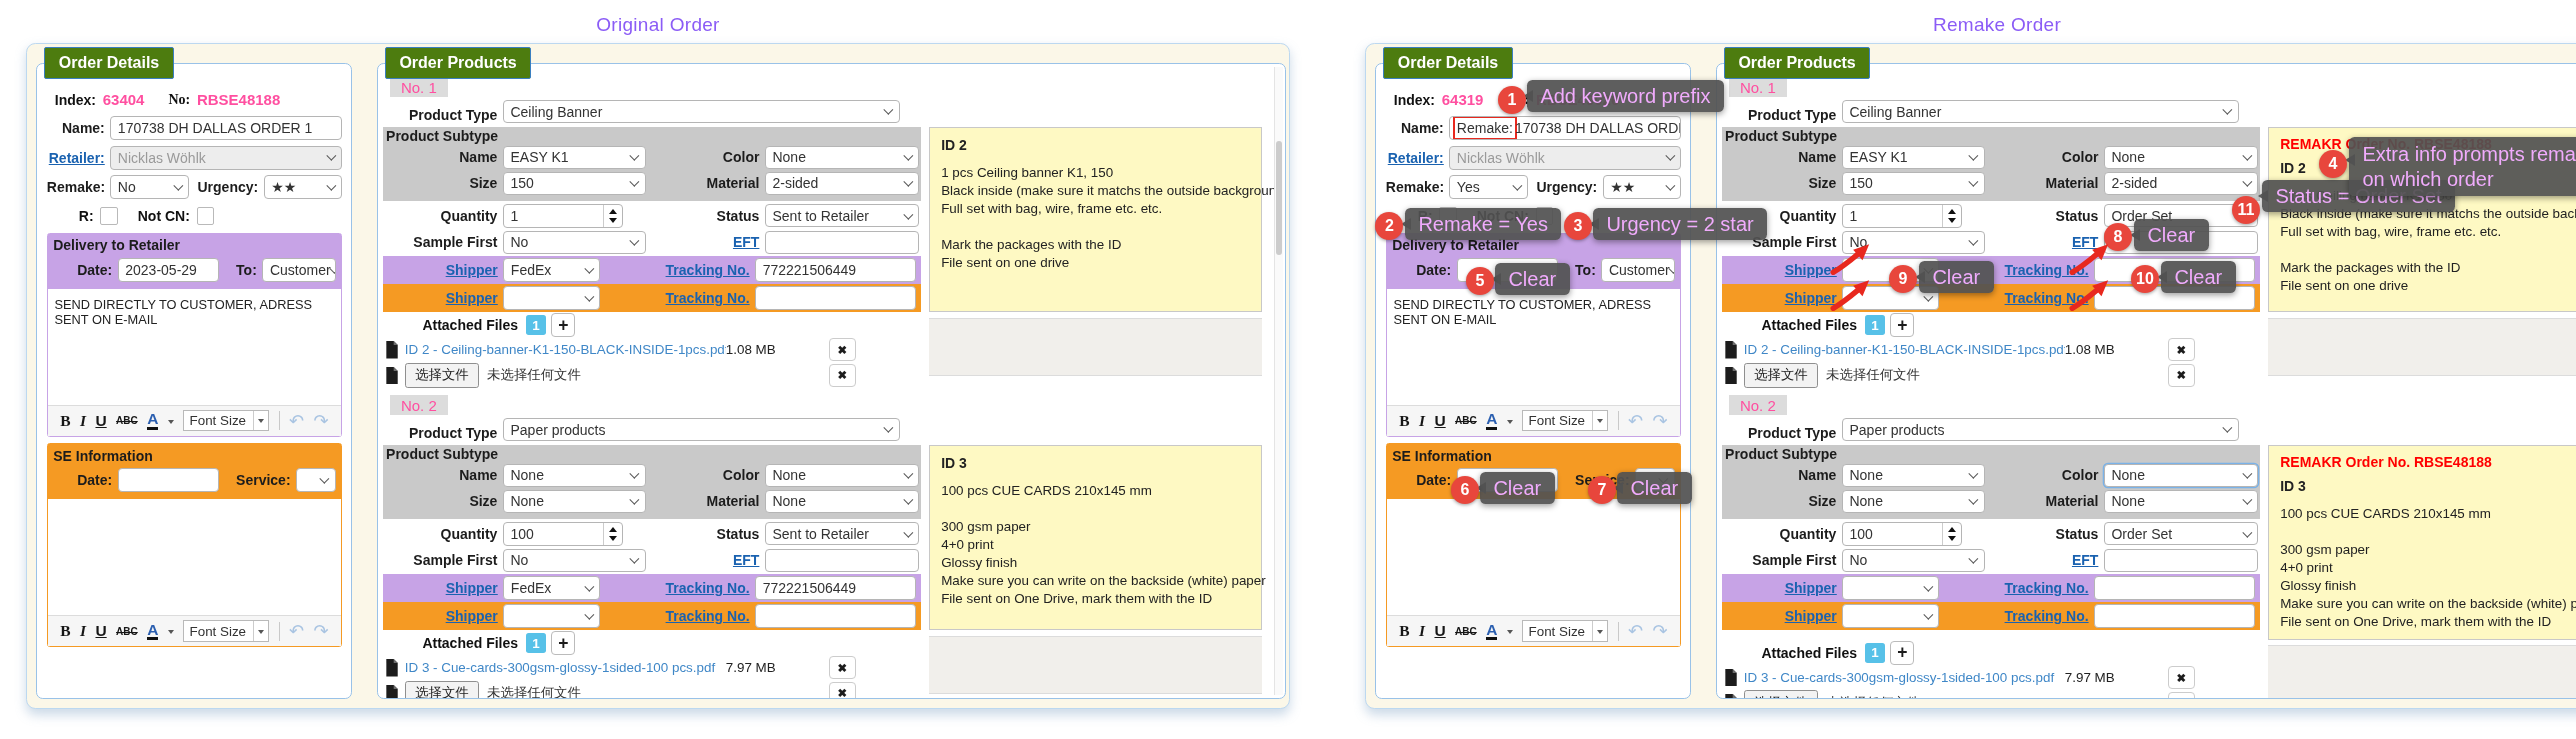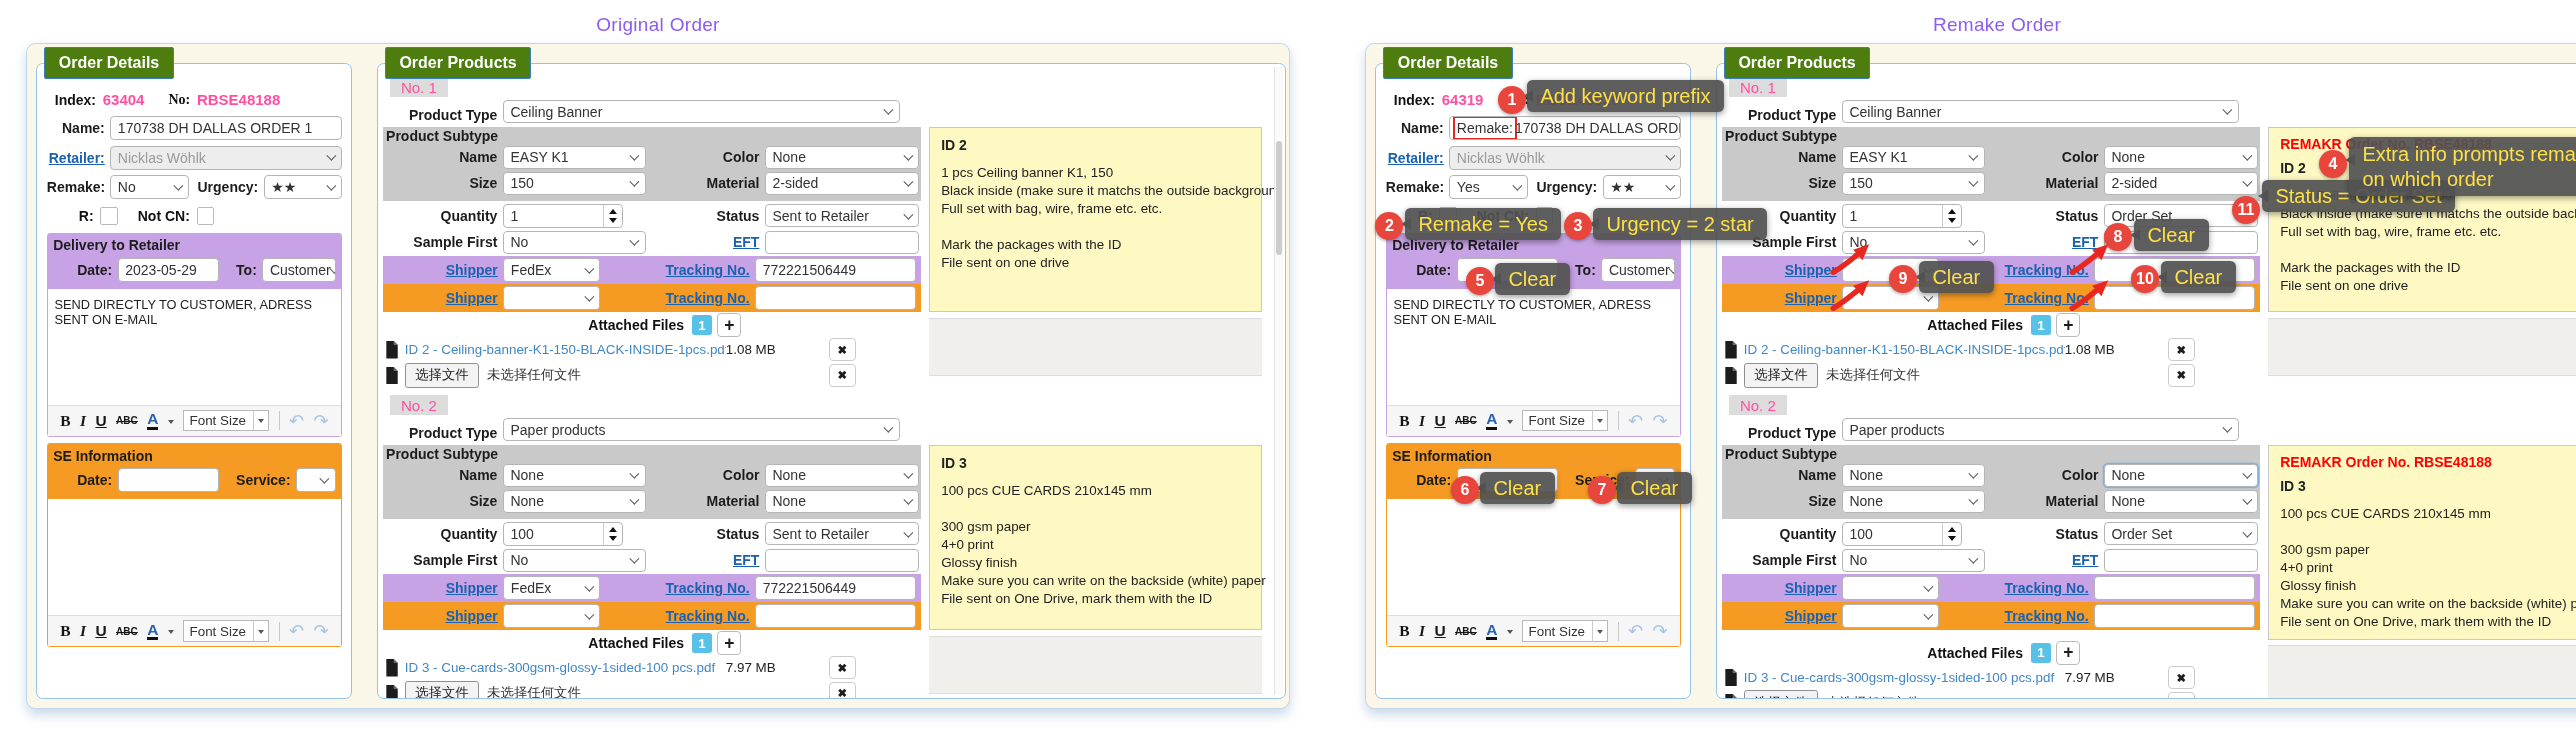--- a/index.html
+++ b/index.html
@@ -107,21 +107,21 @@
   .shiprow .tlab { margin-left: auto; margin-right: 5.4px; font-weight: bold; font-size: 14px; }
   .track { width: 161px; height: 24px; flex: none; }
   .ncol { flex: 1; margin-left: 8px; border: 0.7px solid #c8c8c8; background: #fef9c3;
     padding: 8px 10.8px; font-size: 13.4px; color: #222; min-width: 0; }
   .note-title { color: #f00; font-weight: bold; font-size: 14px; margin-bottom: 6.7px; min-height: 17.5px; white-space: nowrap; }
   .note-title:empty { display: none; }
   .nid { font-weight: bold; font-size: 14px; margin: 1.3px 0 10.8px 0; }
   .nline { min-height: 18px; line-height: 18px; white-space: nowrap; }
   .attach-flex { display: flex; margin-right: 9.4px; margin-top: 2.7px; }
   .acol { width: 538px; flex: none; }
-  .attach-row { display: flex; align-items: center; height: 20px; margin: 0 0 4px 25px; justify-content: center; }
+  .attach-row { display: flex; align-items: center; height: 20px; margin: 0 0 4px 39px; }
   .badge { width: 20px; height: 20px; background: #57c1e8; color: #fff; font-weight: bold; font-size: 13.4px;
     border-radius: 2.7px; display: flex; align-items: center; justify-content: center; margin-left: 8px; }
   .plus { width: 24px; height: 24px; border: 0.7px solid #bbb; border-radius: 4px; font-size: 17.5px; font-weight: bold;
     display: flex; align-items: center; justify-content: center; margin-left: 5.4px; background: #fff; }
   .file-row { display: flex; align-items: center; width: 471px; height: 21.5px; margin: 1.3px 0 4px 1.3px; }
   .doc-ic { flex: none; margin-right: 6.7px; display: flex; }
   .fname { color: #3f87c7; font-size: 13.4px; width: 321px; white-space: nowrap; overflow: hidden; }
   .fsize { font-size: 13.4px; color: #222; width: 81px; }
   .xbtn { margin-left: auto; width: 27px; height: 23px; border: 0.7px solid #ccc; border-radius: 4px;
     display: flex; align-items: center; justify-content: center; font-size: 11.4px; font-weight: bold; background: #fff; }
@@ -129,21 +129,21 @@
     padding: 2.7px 9.4px; }
   .nofile { font-size: 13.4px; margin-left: 8px; color: #333; }
   .sb { position: absolute; top: 2.7px; bottom: 2.7px; right: 2px; width: 9.4px; background: #fafafa;
     border-left: 0.7px solid #e4e4e4; }
   .sb-thumb { position: absolute; top: 74px; height: 114px; left: 1.3px; right: 1.3px; background: #cccccc; border-radius: 4.7px; }
 
   
   .ann-c { position: absolute; z-index: 32; width: 28px; height: 28px; border-radius: 50%;
     background: #e8463c; color: #fff; font-size: 16px; font-weight: bold;
     display: flex; align-items: center; justify-content: center; box-shadow: 0 1.3px 3.4px rgba(0,0,0,.35); }
-  .ann-t { position: absolute; z-index: 31; background: rgba(82,82,82,.93); color: #fde047;
+  .ann-t { position: absolute; z-index: 31; background: rgba(82,82,82,.93); color: #f0abfc;
     font-size: 20px; padding: 4.7px 13.4px; border-radius: 5.4px; white-space: nowrap;
     box-shadow: 0 2px 6px rgba(0,0,0,.4); }
   .ann-t::before { content: ""; position: absolute; left: -10px; top: 50%; transform: translateY(-50%);
     border: 6.7px solid transparent; border-right: 10.8px solid rgba(82,82,82,.93); }
   .ann-t.wide { white-space: normal; width: 282px; line-height: 1.25; }
   .ann-t.wide::before { top: 23px; }
   .rarrow { position: absolute; z-index: 33; width: 43px; height: 32px; }
   .red-box { outline: 2px solid #e8281e; outline-offset: 2px; margin-right: 2px; }
   .red-box:empty { display: none; outline: none; margin: 0; }
   .a1c { left: 132px; top: 42px; }   .a1t { left: 161px; top: 36px; }

